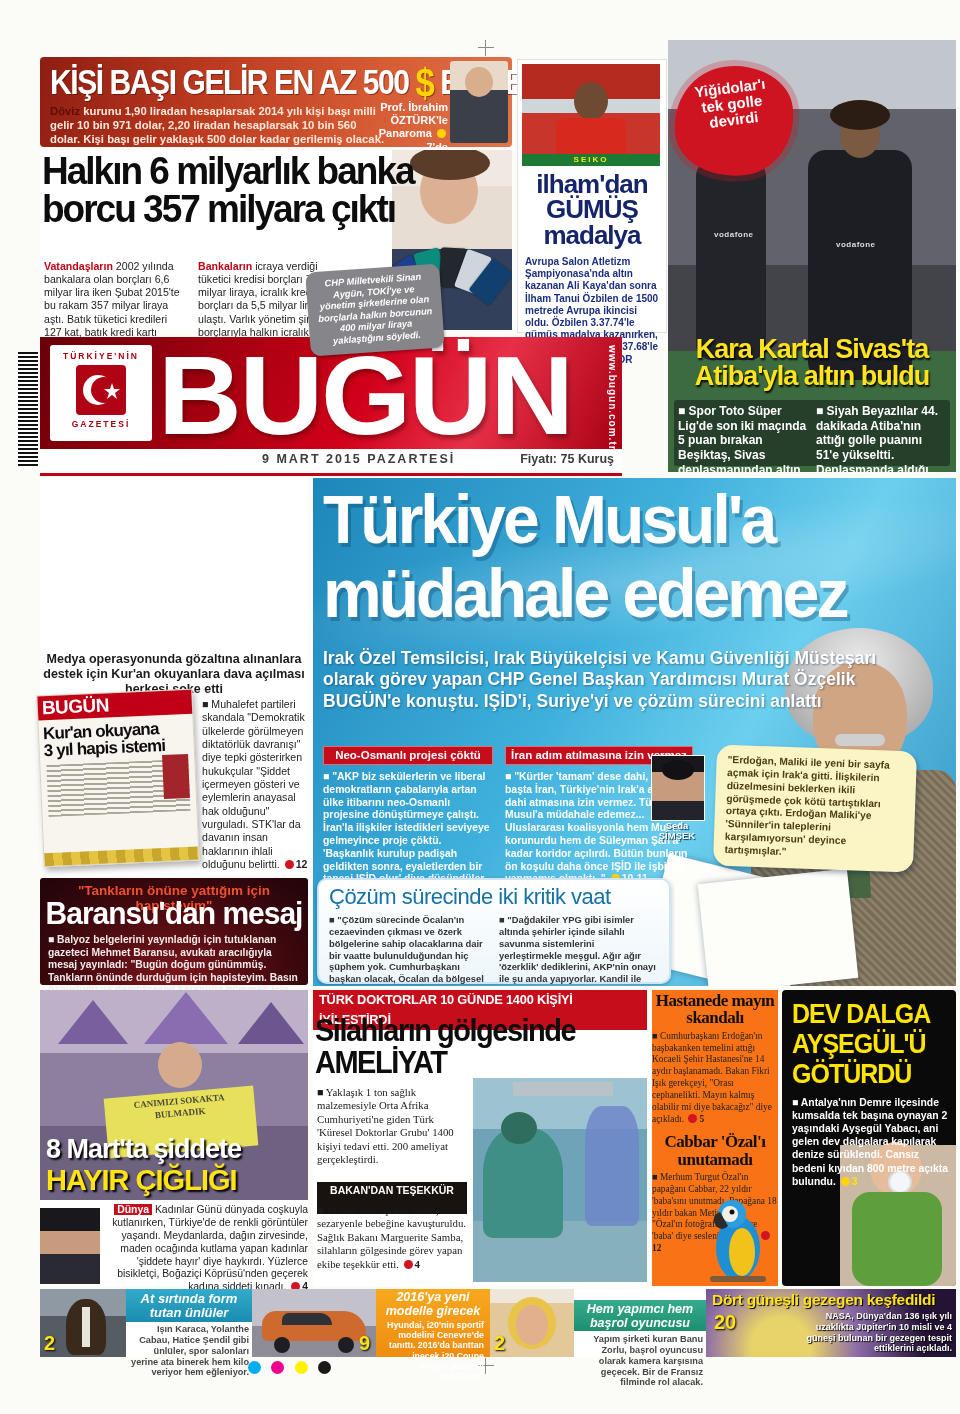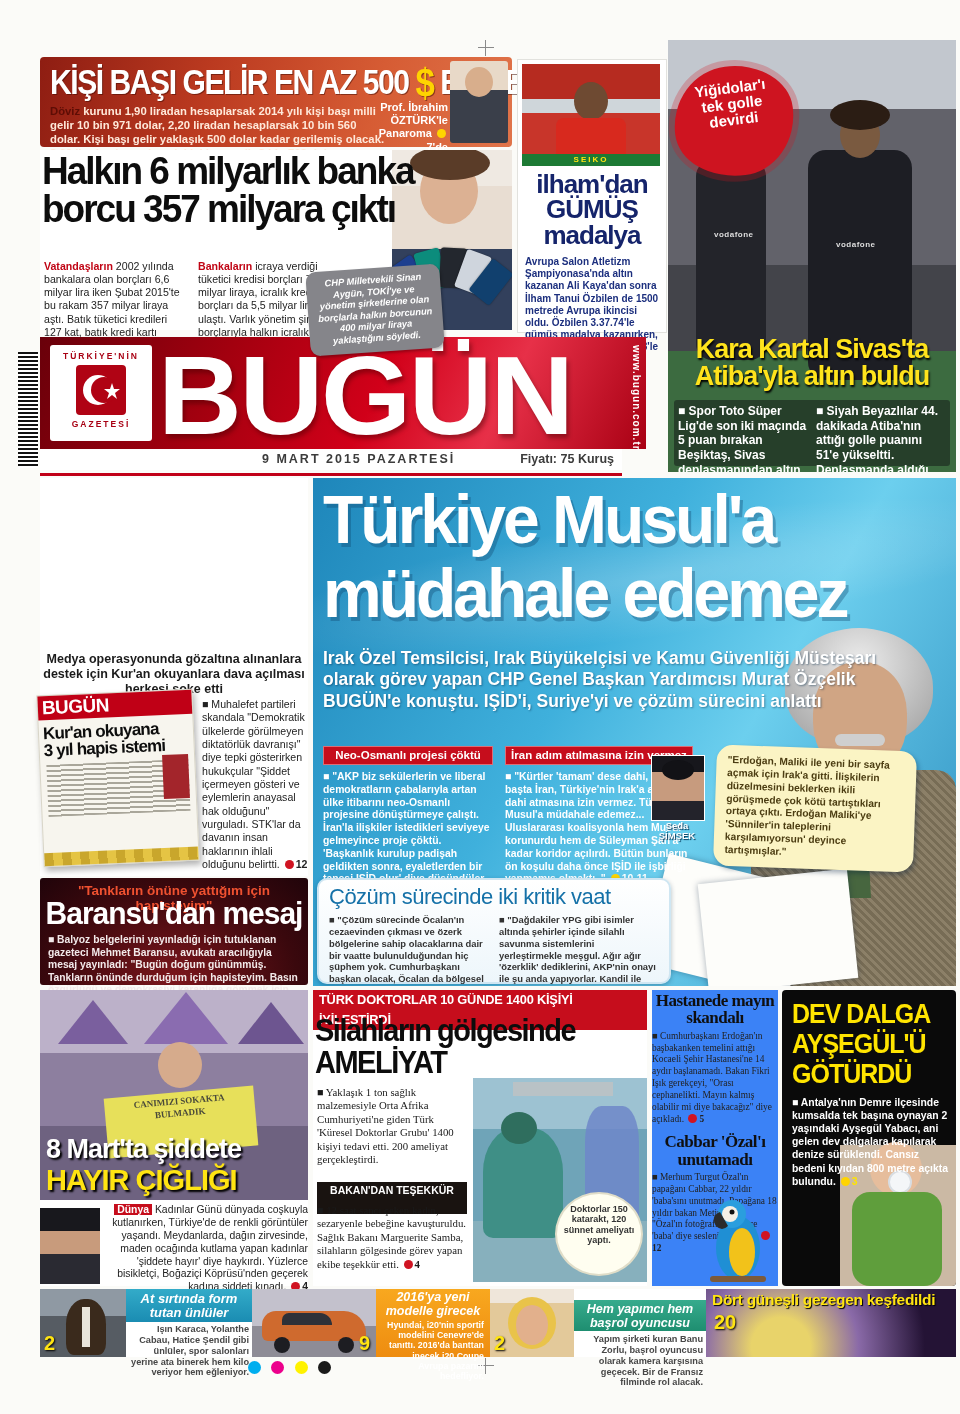--- a/index.html
+++ b/index.html
@@ -33,21 +33,21 @@
   .il-body{font-size:10px;line-height:1.22;color:#1c2f7e;font-weight:700;}
   
   .splat{background:#ce1420;border-radius:48% 52% 46% 54%/56% 44% 56% 44%;transform:rotate(-7deg);
          color:#fff;font-weight:700;font-size:15px;line-height:1.05;text-align:center;
          box-shadow:0 0 0 6px rgba(206,20,32,.25);}
   .bj-h{font-size:27px;font-weight:700;color:#ffe31c;letter-spacing:-1px;line-height:.98;text-align:center;
         text-shadow:1px 2px 2px #000;transform:scaleY(1.05);}
   .bj-col{font-size:12px;line-height:1.22;color:#fff;font-weight:600;}
   .jersey{position:absolute;font-size:8px;color:#ddd;font-weight:700;letter-spacing:.5px;}
   
-  .mast{background:linear-gradient(115deg,#69000a,#a3000f 30%,#d10019 55%,#e73048 75%,#a80013);padding-left:24px;}
+  .mast{background:linear-gradient(115deg,#69000a,#a3000f 30%,#d10019 55%,#e73048 75%,#a80013);}
   .mast-title{font-size:100px;font-weight:700;color:#fff;letter-spacing:-2px;line-height:1;
               transform:scale(1.16,1.12);transform-origin:left top;text-shadow:2px 3px 4px rgba(60,0,0,.4);}
   .mast-url{writing-mode:vertical-rl;font-size:10px;color:#fff;font-weight:700;letter-spacing:1px;}
   .logo-box{background:#fff;border-radius:3px;text-align:center;}
   .logo-tag{font-size:8.5px;font-weight:700;color:#a80013;letter-spacing:2px;}
   .mh-date{font-size:12.5px;font-weight:700;color:#3c3c3c;letter-spacing:2px;}
   .mh-price{font-size:12.5px;font-weight:700;color:#3c3c3c;}
   
   .q-line{display:inline-block;background:rgba(5,5,8,.82);color:#fff;font-size:26px;font-weight:700;
           letter-spacing:-1px;padding:1px 6px 2px 4px;line-height:1;}
@@ -348,33 +348,30 @@
 
   <div class="s" style="left:313px;top:990px;width:334px;height:296px;background:#fff;">
     <div class="doc-k">TÜRK DOKTORLAR 10 GÜNDE 1400 KİŞİYİ İYİLEŞTİRDİ</div>
     <div class="s doc-h" style="left:2px;top:26px;">Silahların gölgesinde</div>
     <div class="s doc-h" style="left:2px;top:58px;">AMELİYAT</div>
     <div class="s ph" style="left:160px;top:88px;width:174px;height:204px;background:linear-gradient(180deg,#9dc2d2 0 25%,#6fa4b8 25% 70%,#87b0bd 70% 100%);">
       <div class="s" style="left:10px;top:50px;width:80px;height:110px;border-radius:40% 40% 10px 10px;background:#3f8f86;"></div>
       <div class="s" style="left:28px;top:34px;width:36px;height:32px;border-radius:50%;background:#2f6e5e;"></div>
       <div class="s" style="left:112px;top:28px;width:54px;height:120px;border-radius:30% 30% 8px 8px;background:#6f87c9;opacity:.85;"></div>
       <div class="s" style="left:40px;top:4px;width:100px;height:14px;background:#b9c2c6;"></div>
-      <div class="s oval" style="right:4px;bottom:6px;width:84px;height:70px;padding-top:10px;">
-        <span>Doktorlar 150 katarakt, 120 sünnet ameliyatı yaptı.</span>
-      </div>
     </div>
     <div class="s doc-b" style="left:4px;top:96px;width:150px;">■ Yaklaşık 1 ton sağlık malzemesiyle Orta Afrika Cumhuriyeti'ne giden Türk 'Küresel Doktorlar Grubu' 1400 kişiyi tedavi etti. 200 ameliyat gerçekleştirdi.</div>
     <div class="s doc-sub" style="left:4px;top:192px;width:150px;height:32px;">BAKAN'DAN TEŞEKKÜR</div>
     <div class="s doc-b" style="left:4px;top:214px;width:150px;">
       <span>■ 12 saat sancı çeken kadın, sezaryenle bebeğine kavuşturuldu. Sağlık Bakanı Marguerite Samba, silahların gölgesinde görev yapan ekibe teşekkür etti.</span>
       <span class="dot dot-red"></span><span class="pref">4</span>
     </div>
   </div>
 
-  <div class="s" style="left:652px;top:990px;width:126px;height:296px;background:#3b82f6;">
+  <div class="s" style="left:652px;top:990px;width:126px;height:296px;background:#f97316;">
     <div class="h-col-h" style="margin-top:2px;">Hastanede mayın skandalı</div>
     <div class="h-col-b" style="margin-top:4px;">
       <span>■ Cumhurbaşkanı Erdoğan'ın başbakanken temelini attığı Kocaeli Şehir Hastanesi'ne 14 aydır başlanamadı. Bakan Fikri Işık gerekçeyi, "Orası cephanelikti. Mayın kalmış olabilir mi diye bakacağız" diye açıkladı.</span>
       <span class="dot dot-red"></span><span class="pref">5</span>
     </div>
     <div class="h-col-h" style="margin-top:8px;">Cabbar 'Özal'ı unutamadı</div>
     <div class="h-col-b" style="margin-top:4px;width:126px;">
       <span>■ Merhum Turgut Özal'ın papağanı Cabbar, 22 yıldır 'baba'sını unutmadı. Papağana 18 yıldır bakan Metin Suna, "Özal'ın fotoğrafını görünce 'baba' diye sesleniyor" dedi.</span>
       <span class="dot dot-red"></span><span class="pref">12</span>
     </div>
@@ -440,20 +437,21 @@
   <div class="s" style="left:574px;top:1289px;width:132px;height:68px;background:#fff;">
     <div class="bt-grn" style="height:28px;">
       <span style="display:block;">Hem yapımcı hem</span>
       <span style="display:block;">başrol oyuncusu</span>
     </div>
     <div class="bt-txt" style="padding:3px 3px;">Yapım şirketi kuran Banu Zorlu, başrol oyuncusu olarak kamera karşısına geçecek. Bir de Fransız filminde rol alacak.</div>
   </div>
   <div class="s ph" style="left:706px;top:1289px;width:250px;height:68px;background:radial-gradient(circle at 30% 85%,#e8d36a 0 16%,#8a6aa8 42%,#241335 78%);">
     <div class="s sp-t" style="left:6px;top:2px;">Dört güneşli gezegen keşfedildi</div>
     <span class="pgnum" style="left:8px;top:22px;">20</span>
+    <div class="s sp-b" style="right:4px;top:22px;width:146px;">NASA, Dünya'dan 136 ışık yılı uzaklıkta Jüpiter'in 10 misli ve 4 güneşi bulunan bir gezegen tespit ettiklerini açıkladı.</div>
   </div>
 
   <div class="s" style="left:248px;top:1360px;">
     <span class="cmyk" style="background:#00aeef;"></span>
     <span class="cmyk" style="background:#ec008c;"></span>
     <span class="cmyk" style="background:#fff200;"></span>
     <span class="cmyk" style="background:#1a1a1a;"></span>
   </div>
 
 </div>

